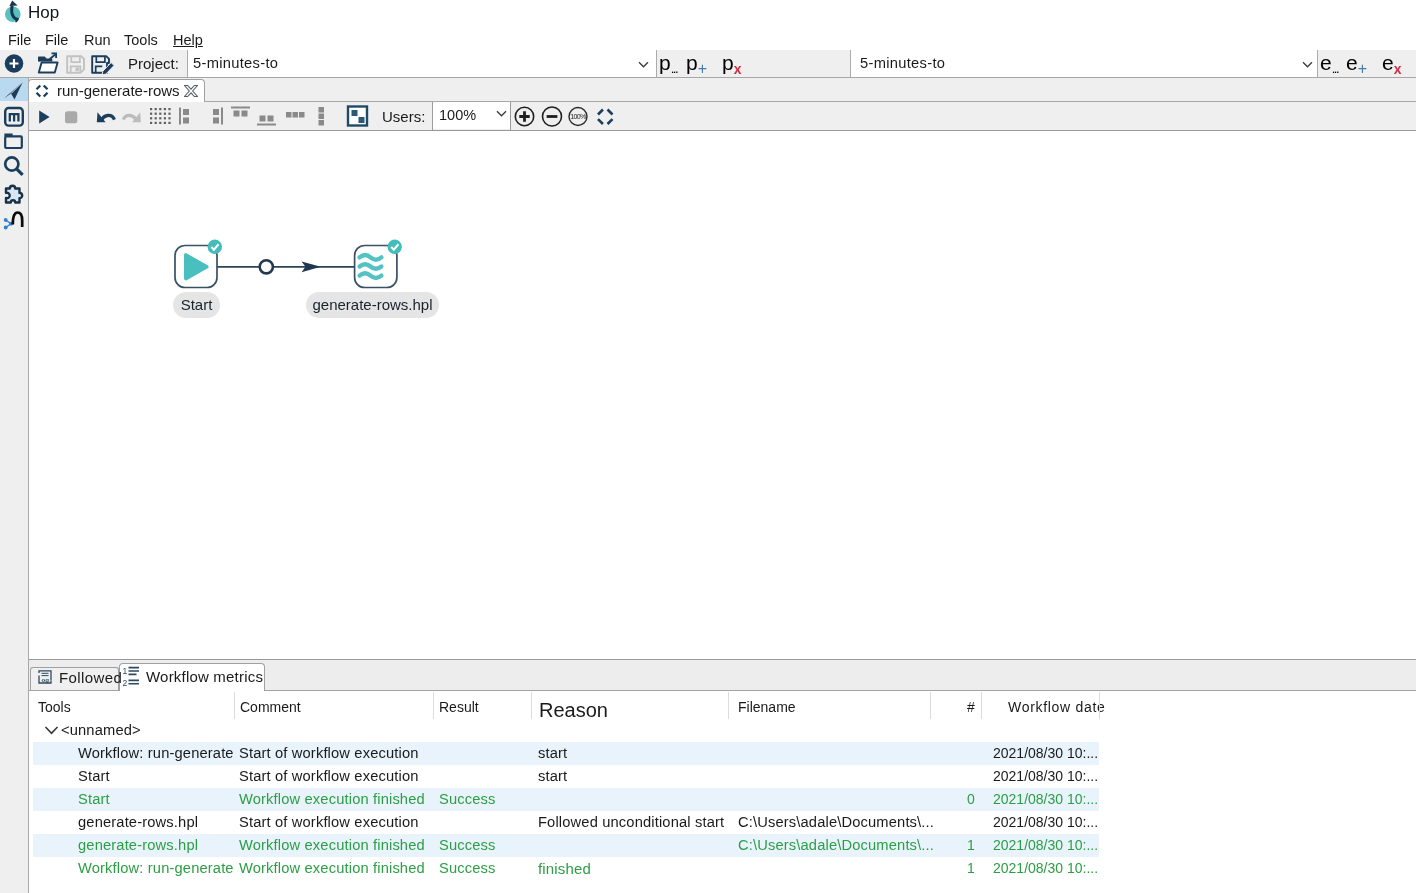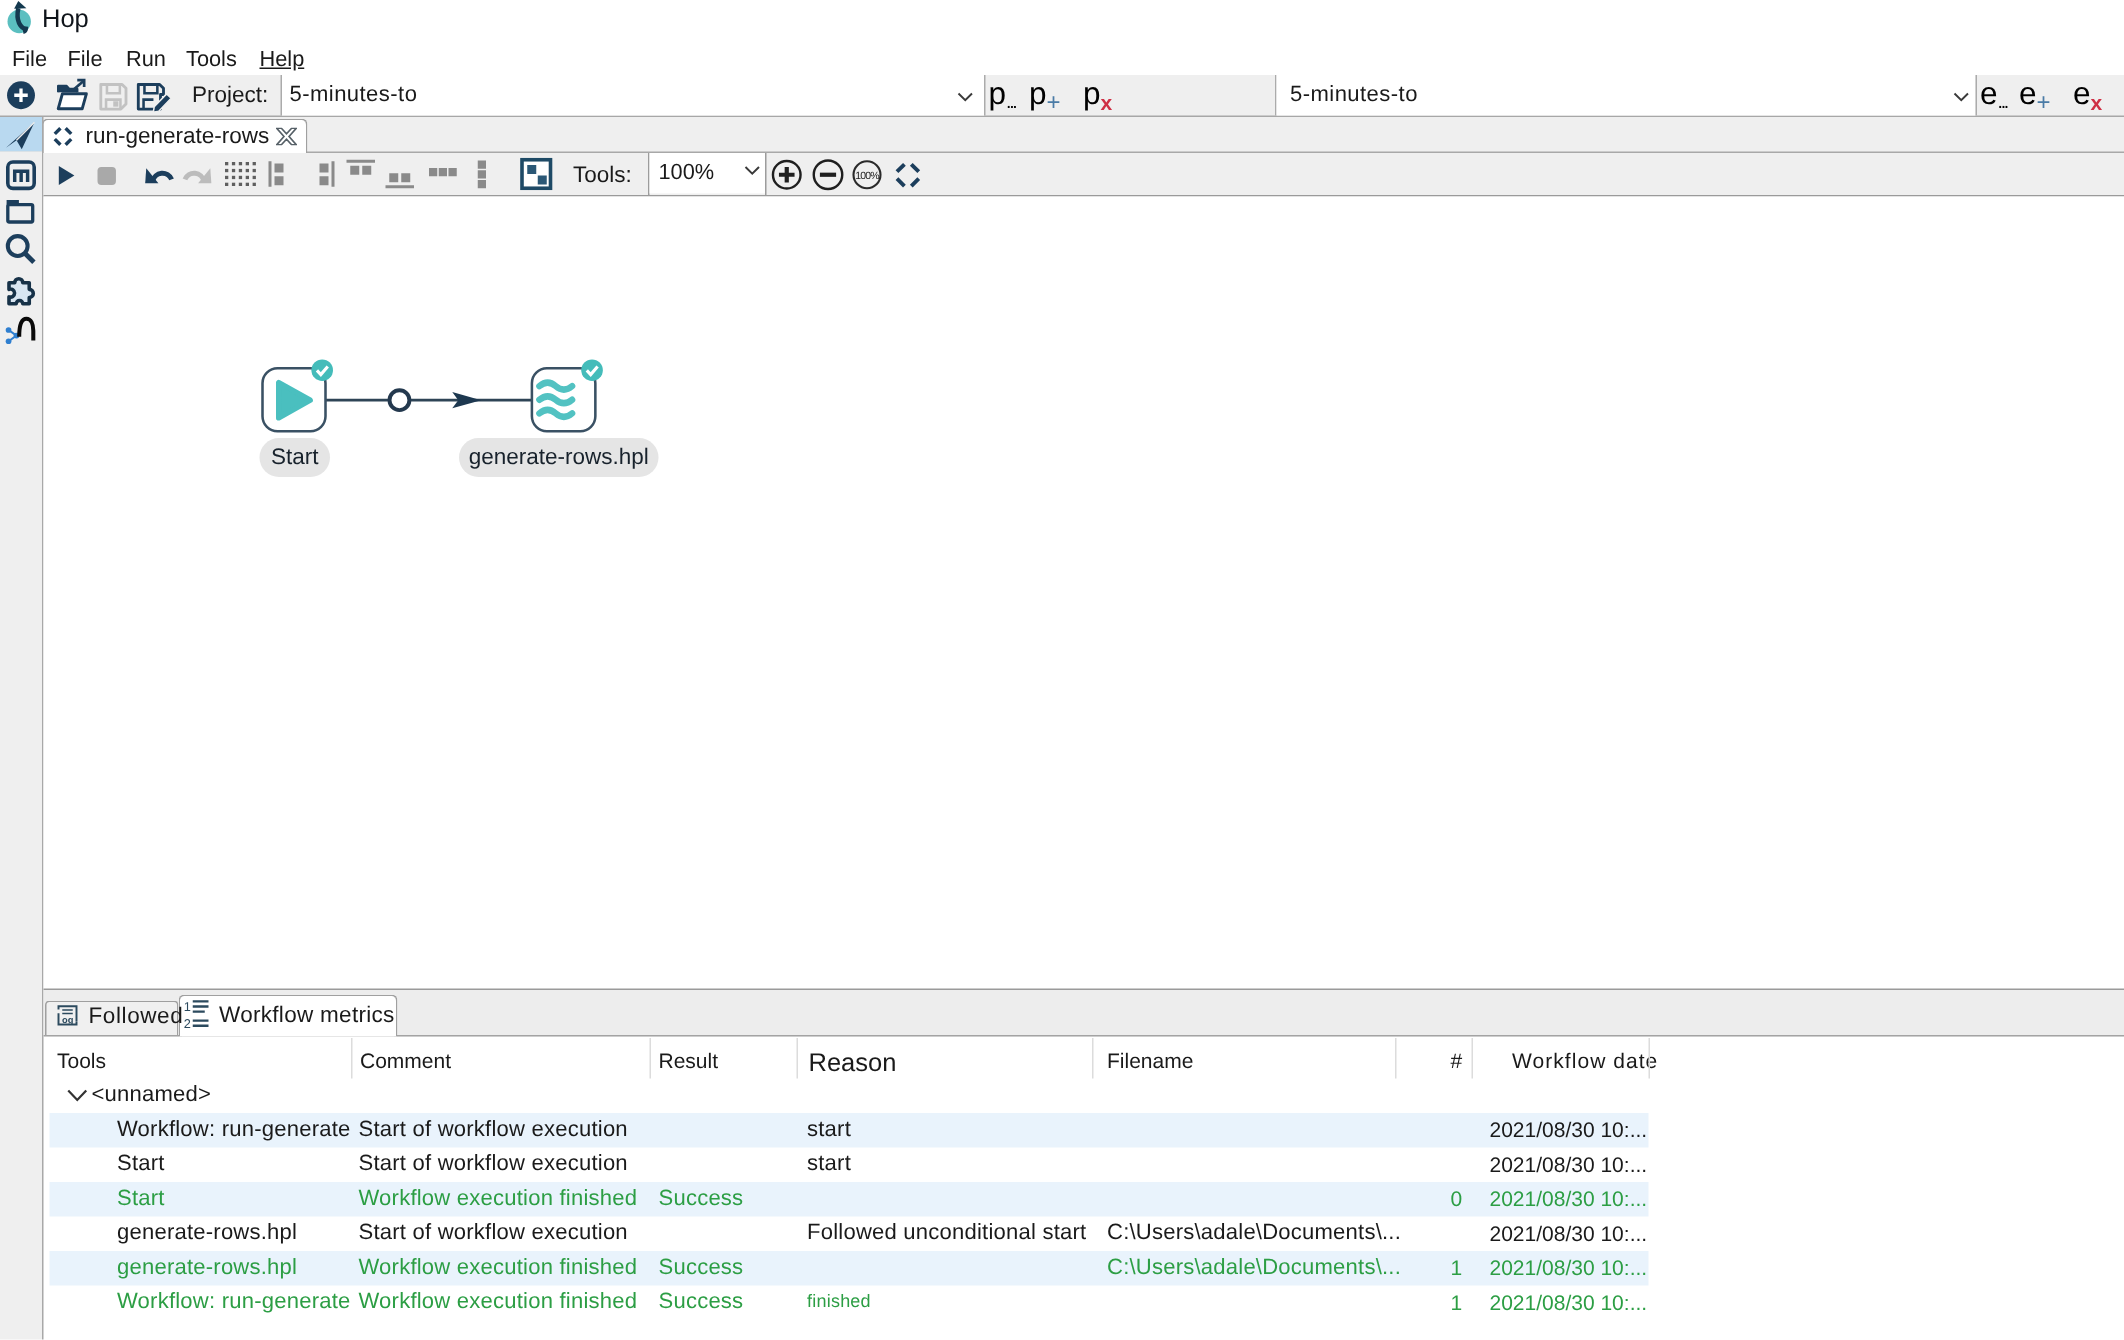--- a/index.html
+++ b/index.html
@@ -179,21 +179,21 @@
   <g fill="#8a8a8a">
     <rect x="289.5" y="6" width="5.5" height="5.5"></rect>
       <rect x="289.5" y="12.5" width="5.5" height="5.5"></rect>
       <rect x="289.5" y="19" width="5.5" height="5.5"></rect>
   </g>
 
   <rect x="319" y="5.5" width="19" height="19" fill="#fff" stroke="#1e4a66" stroke-width="2.4"></rect>
   <rect x="322.5" y="9" width="6" height="6" fill="#2b5876"></rect>
   <rect x="329.5" y="16" width="6" height="6" fill="#2b5876"></rect>
 </svg>
-<div class="txt" style="left:382px;top:108px;font-size:15px;">Tools:</div>
+<div class="txt" style="left:382px;top:108px;font-size:15px;">Users:</div>
 <div class="abs" style="left:432px;top:102px;width:1px;height:28px;background:#9c9c9c;"></div>
 <div class="abs" style="left:433px;top:102px;width:77px;height:27px;background:#fff;"></div>
 <div class="txt" style="left:439px;top:107px;font-size:14.5px;">100%</div>
 <svg class="abs" style="left:496px;top:110px" width="11" height="8" viewBox="0 0 11 8">
   <path d="M1,1.3 L5.5,5.8 L10,1.3" fill="none" stroke="#3a3a3a" stroke-width="1.3"></path>
 </svg>
 <div class="abs" style="left:510px;top:102px;width:1px;height:28px;background:#9c9c9c;"></div>
 <svg class="abs" style="left:512px;top:102px" width="110" height="28" viewBox="0 0 110 28">
   <circle cx="12.5" cy="14.5" r="9.2" fill="none" stroke="#1f1f1f" stroke-width="1.6"></circle>
   <path d="M12.5,9.3 v10.4 M7.3,14.5 h10.4" stroke="#1f1f1f" stroke-width="2.8"></path>
@@ -242,21 +242,21 @@
   <text x="0.5" y="10" font-size="8.5" fill="#2c4a5e" font-family="Liberation Sans">1</text>
   <path d="M6.5,3.6 h10.5 M6.5,7 h10.5 M6.5,10.4 h8" stroke="#2c4a5e" stroke-width="1.6"></path>
   <text x="0.5" y="21.5" font-size="8.5" fill="#2c4a5e" font-family="Liberation Sans">2</text>
   <path d="M6.5,16.4 h10.5 M6.5,19.8 h10.5" stroke="#2c4a5e" stroke-width="1.6"></path>
 </svg>
 <div class="txt" style="left:146px;top:668px;font-size:15px;letter-spacing:0.2px;">Workflow metrics</div>
 
 <div class="txt" style="left:38px;top:699px;font-size:14px;">Tools</div>
 <div class="txt" style="left:240px;top:699px;font-size:14px;">Comment</div>
 <div class="txt" style="left:439px;top:699px;font-size:14px;text-align:center;">Result</div>
-<div class="txt" style="left:539px;top:699px;font-size:17px;">Reason</div>
+<div class="txt" style="left:539px;top:699px;font-size:20px;">Reason</div>
 <div class="txt" style="left:738px;top:699px;font-size:14px;">Filename</div>
 <div class="txt" style="left:967px;top:699px;font-size:14px;">#</div>
 <div class="txt" style="left:1008px;top:699px;font-size:14px;letter-spacing:0.7px;">Workflow date</div>
 <div class="abs" style="left:234px;top:692px;width:1px;height:27px;background:#dcdcdc;"></div>
 <div class="abs" style="left:433px;top:692px;width:1px;height:27px;background:#dcdcdc;"></div>
 <div class="abs" style="left:531px;top:692px;width:1px;height:27px;background:#dcdcdc;"></div>
 <div class="abs" style="left:728px;top:692px;width:1px;height:27px;background:#dcdcdc;"></div>
 <div class="abs" style="left:930px;top:692px;width:1px;height:27px;background:#dcdcdc;"></div>
 <div class="abs" style="left:981px;top:692px;width:1px;height:27px;background:#dcdcdc;"></div>
 <div class="abs" style="left:1099px;top:692px;width:1px;height:27px;background:#dcdcdc;"></div>
@@ -295,15 +295,15 @@
 <div class="txt" style="left:78px;top:837px;font-size:14.7px;letter-spacing:0.15px;color:#2c9e44;">generate-rows.hpl</div>
 <div class="txt" style="left:239px;top:837px;font-size:14.7px;letter-spacing:0.15px;color:#2c9e44;">Workflow execution finished</div>
 <div class="txt" style="left:439px;top:837px;font-size:14.7px;letter-spacing:0.15px;color:#2c9e44;">Success</div>
 <div class="txt" style="left:738px;top:837px;font-size:14.7px;letter-spacing:0.15px;color:#2c9e44;">C:\Users\adale\Documents\...</div>
 <div class="txt" style="left:967px;top:837px;font-size:14px;color:#2c9e44;">1</div>
 <div class="txt" style="left:993px;top:837px;font-size:14px;color:#2c9e44;">2021/08/30 10:...</div>
 
 <div class="txt" style="left:78px;top:860px;font-size:14.7px;letter-spacing:0.15px;color:#2c9e44;">Workflow: run-generate</div>
 <div class="txt" style="left:239px;top:860px;font-size:14.7px;letter-spacing:0.15px;color:#2c9e44;">Workflow execution finished</div>
 <div class="txt" style="left:439px;top:860px;font-size:14.7px;letter-spacing:0.15px;color:#2c9e44;">Success</div>
-<div class="txt" style="left:538px;top:860px;font-size:12px;letter-spacing:0.15px;color:#2c9e44;">finished</div>
+<div class="txt" style="left:538px;top:860px;font-size:15px;letter-spacing:0.15px;color:#2c9e44;">finished</div>
 <div class="txt" style="left:967px;top:860px;font-size:14px;color:#2c9e44;">1</div>
 <div class="txt" style="left:993px;top:860px;font-size:14px;color:#2c9e44;">2021/08/30 10:...</div>
 
 </body></html>

